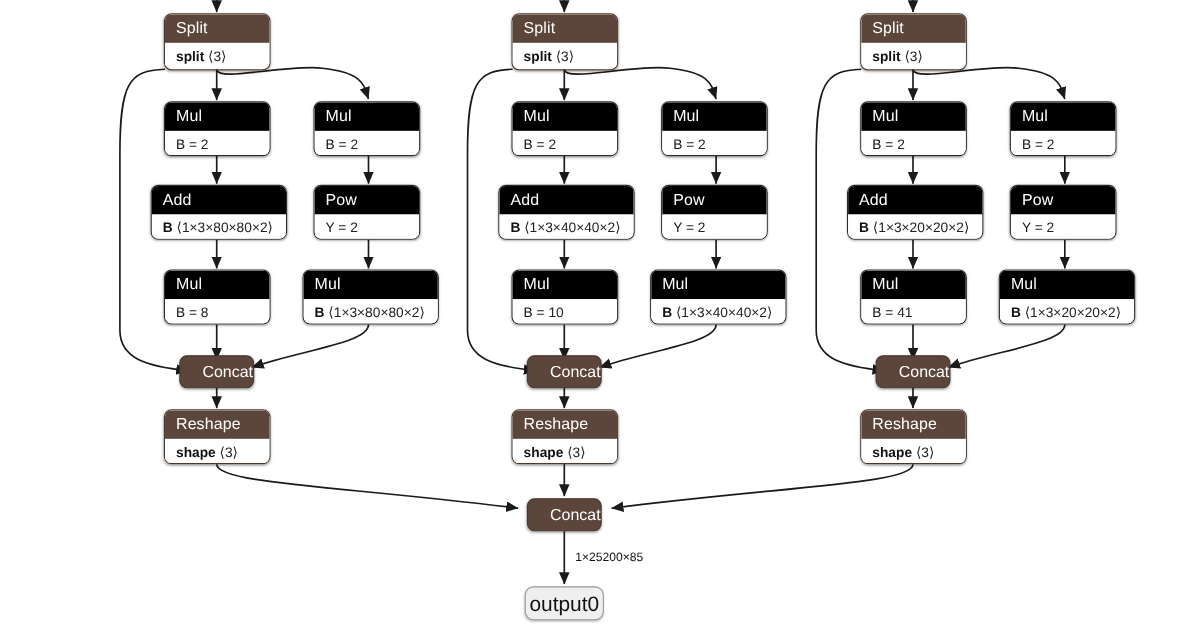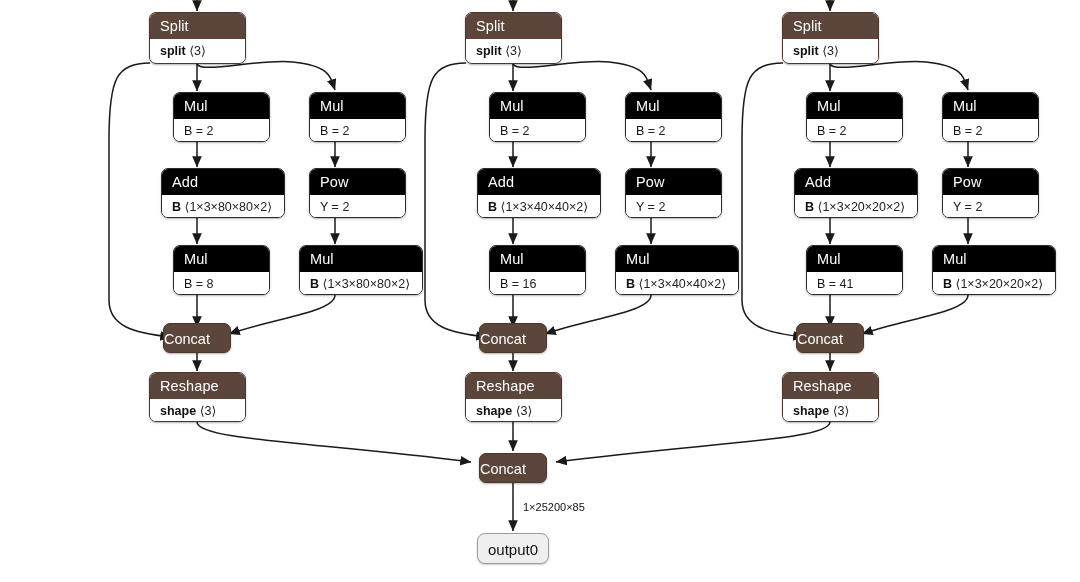--- a/index.html
+++ b/index.html
@@ -15,34 +15,34 @@
   .node .hdr{box-sizing:border-box;width:100%;height:26px;line-height:26px;
              padding:0 10px;color:#ffffff;font-size:14.5px;letter-spacing:.1px;
              white-space:nowrap;}
   .node .attr{box-sizing:border-box;width:100%;height:22px;line-height:25px;
               padding:0 10px;background:#ffffff;color:#111111;font-size:12.5px;
               white-space:nowrap;}
   .node .attr b{font-weight:700;}
   .node .attr .dim{color:#222;}
 
   
-  .n-dark{border:1px solid #2b2b2b;margin-left:24px;}
+  .n-dark{border:1px solid #2b2b2b;}
   .n-dark .hdr{background:#000000;}
   .n-brown{border:1px solid #4a382e;}
   .n-brown .hdr{background:#5c453a;}
 
   
   .pill{position:absolute;box-sizing:border-box;height:30px;line-height:30px;
         border-radius:7px;background:#5c453a;border:1px solid #4a382e;
-        color:#fff;font-size:14.5px;text-align:left;white-space:nowrap;
+        color:#fff;font-size:14.5px;text-align:right;white-space:nowrap;
         box-shadow:0 1px 2px rgba(0,0,0,.30);}
   
   .term{position:absolute;box-sizing:border-box;height:31px;line-height:31px;
         border-radius:8px;background:#efefef;border:1px solid #9b9b9b;
-        color:#111;font-size:15px;text-align:center;white-space:nowrap;
+        color:#111;font-size:19px;text-align:center;white-space:nowrap;
         box-shadow:0 1px 2px rgba(0,0,0,.20);}
   
   .elabel{position:absolute;font-size:11px;color:#111;white-space:nowrap;}
 </style>
 </head>
 <body>
 
 <div id="canvas">
 
   <svg class="edges" viewBox="0 0 1080 582" xmlns="http://www.w3.org/2000/svg">
@@ -200,21 +200,21 @@
     <div class="attr">
       <span>Y</span>
       <span class="dim">= 2</span>
     </div>
   </div>
 
   <div class="node n-dark" style="left:452px;top:245px;width:97px;height:50px;">
     <div class="hdr">Mul</div>
     <div class="attr">
       <span>B</span>
-      <span class="dim">= 16</span>
+      <span class="dim">= 10</span>
     </div>
   </div>
 
   <div class="node n-dark" style="left:578px;top:245px;width:124px;height:50px;">
     <div class="hdr">Mul</div>
     <div class="attr">
       <b>B</b>
       <span class="dim">⟨1×3×40×40×2⟩</span>
     </div>
   </div>

